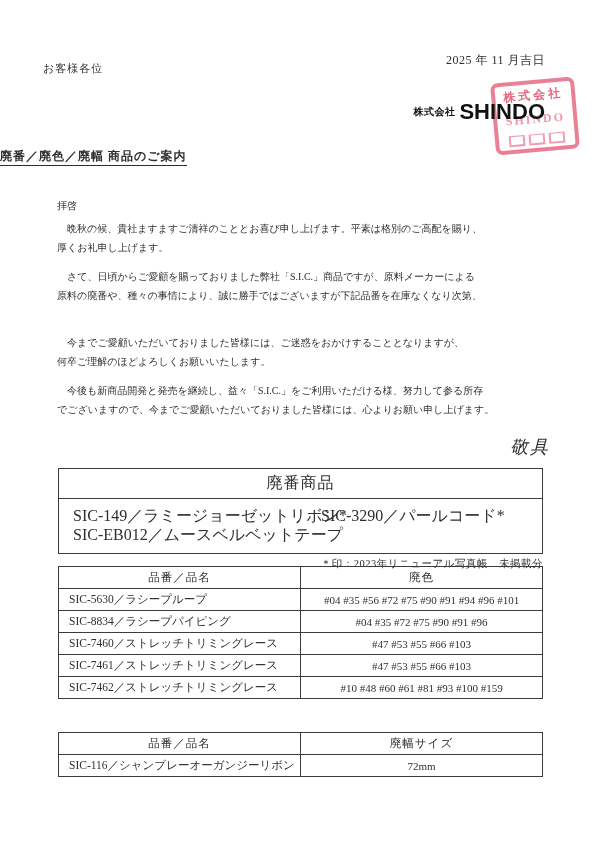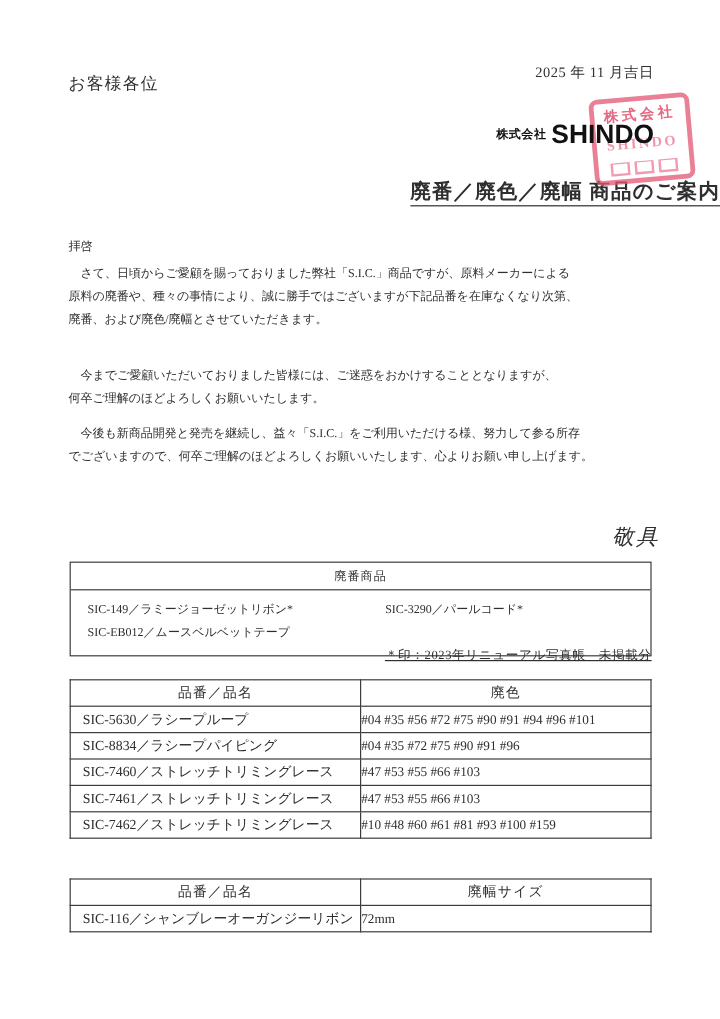--- a/index.html
+++ b/index.html
@@ -6,21 +6,21 @@
   .page{
     position:relative;
     width:600px;height:849px;
     margin:0 auto;
     background:#ffffff;
     font-family:"Liberation Serif","DejaVu Serif",serif;
     color:#2f2f2f;
     overflow:hidden;
   }
   .date{position:absolute;top:52px;right:55px;font-size:12px;letter-spacing:.5px;}
-  .recipient{position:absolute;top:61px;left:57px;font-size:14px;letter-spacing:1px;}
+  .recipient{position:absolute;top:61px;left:43px;font-size:11px;letter-spacing:1px;}
 
   
   .seal{
     position:absolute;left:493px;top:80px;width:72px;height:58px;
     border:4px solid rgba(226,86,115,.75);border-radius:7px;
     transform:rotate(-5deg);
     display:flex;flex-direction:column;justify-content:space-between;align-items:center;
     padding:3px 2px;z-index:1;
   }
   .seal-top{color:rgba(226,86,115,.9);font-weight:bold;font-size:12px;letter-spacing:3px;white-space:nowrap;}
@@ -29,46 +29,46 @@
   .seal-glyphs span{display:inline-block;width:12px;height:8px;border:2px solid rgba(238,138,162,.85);border-top-width:1px;}
 
   .logo{
     position:absolute;top:99px;right:55px;z-index:2;
     display:flex;align-items:center;gap:4px;
     font-family:"Liberation Sans","DejaVu Sans",sans-serif;color:#111;
   }
   .logo-prefix{font-size:10px;font-weight:bold;letter-spacing:.5px;}
   .logo-name{font-size:22px;font-weight:bold;letter-spacing:0;}
 
-  .title{position:absolute;top:148px;left:0;width:100%;text-align:right;font-size:17px;font-weight:bold;letter-spacing:1px;}
+  .title{position:absolute;top:148px;left:0;width:100%;text-align:left;font-size:12px;font-weight:bold;letter-spacing:1px;}
   .title span{border-bottom:1.5px solid #2f2f2f;padding-bottom:2px;}
 
   .body-text{position:absolute;left:57px;top:196px;width:490px;font-size:10px;line-height:19px;}
   .body-text .line{white-space:nowrap;}
   .salutation{margin-bottom:4px;}
   .para{margin-bottom:10px;}
   .para.gap{margin-bottom:28px;}
   .closing{position:absolute;top:435px;right:50px;font-size:18px;letter-spacing:2px;font-style:italic;}
 
   
-  .t1{position:absolute;left:58px;top:468px;width:483px;border:1.5px solid #3c3c3c;font-size:10px;}
+  .t1{position:absolute;left:58px;top:468px;width:483px;border:1.5px solid #3c3c3c;font-size:16px;}
   .t1-header{text-align:center;border-bottom:1px solid #3c3c3c;padding:4px 0;letter-spacing:1px;}
   .t1-body{padding:7px 0 9px 14px;}
   .t1-row{display:flex;line-height:19px;white-space:nowrap;}
   .t1-cell-left{width:248px;}
 
-  .note{position:absolute;top:539px;right:57px;font-size:10.5px;letter-spacing:.5px;text-decoration:underline;}
+  .note{position:absolute;top:557px;right:57px;font-size:10.5px;letter-spacing:.5px;}
 
   
   table.dtable{position:absolute;left:58px;border-collapse:collapse;width:485px;font-size:11.5px;table-layout:fixed;border-radius:25px;}
   table.dtable,table.dtable th,table.dtable td{border:1px solid #3c3c3c;}
   table.dtable{border-width:1.5px;}
   table.dtable th{font-weight:normal;padding:3px 0;letter-spacing:1px;}
   table.dtable td.name{text-align:left;padding:3px 0 3px 10px;white-space:nowrap;}
-  table.dtable td.val{text-align:left;padding:3px 0;font-size:11px;white-space:nowrap;}
+  table.dtable td.val{text-align:center;padding:3px 0;font-size:11px;white-space:nowrap;}
   .t2{top:566px;}
   .t3{top:732px;}
   col.c1{width:242px;}
 </style>
 </head>
 <body>
 
 <div class="page">
 
   <div class="date">2025 年 11 月吉日</div>
@@ -88,32 +88,35 @@
     <span class="logo-prefix">株式会社</span>
     <span class="logo-name">SHINDO</span>
   </div>
 
   <div class="title">
     <span>廃番／廃色／廃幅 商品のご案内</span>
   </div>
 
   <div class="body-text">
     <div class="line salutation">拝啓</div>
+    <div class="para">
+      <div class="line">　晩秋の候、貴社ますますご清祥のこととお喜び申し上げます。平素は格別のご高配を賜り、</div>
+      <div class="line">厚くお礼申し上げます。</div>
+    </div>
     <div class="para gap">
       <div class="line">　さて、日頃からご愛顧を賜っておりました弊社「S.I.C.」商品ですが、原料メーカーによる</div>
       <div class="line">原料の廃番や、種々の事情により、誠に勝手ではございますが下記品番を在庫なくなり次第、</div>
-      <div class="line">廃番、および廃色/廃幅とさせていただきます。</div>
     </div>
     <div class="para">
       <div class="line">　今までご愛顧いただいておりました皆様には、ご迷惑をおかけすることとなりますが、</div>
       <div class="line">何卒ご理解のほどよろしくお願いいたします。</div>
     </div>
     <div class="para">
       <div class="line">　今後も新商品開発と発売を継続し、益々「S.I.C.」をご利用いただける様、努力して参る所存</div>
-      <div class="line">でございますので、何卒ご理解のほどよろしくお願いいたします、心よりお願い申し上げます。</div>
+      <div class="line">でございますので、今までご愛顧いただいておりました皆様には、心よりお願い申し上げます。</div>
     </div>
   </div>
 
   <div class="closing">敬具</div>
 
   <div class="t1">
     <div class="t1-header">廃番商品</div>
     <div class="t1-body">
       <div class="t1-row">
         <span class="t1-cell-left">SIC-149／ラミージョーゼットリボン*</span>

